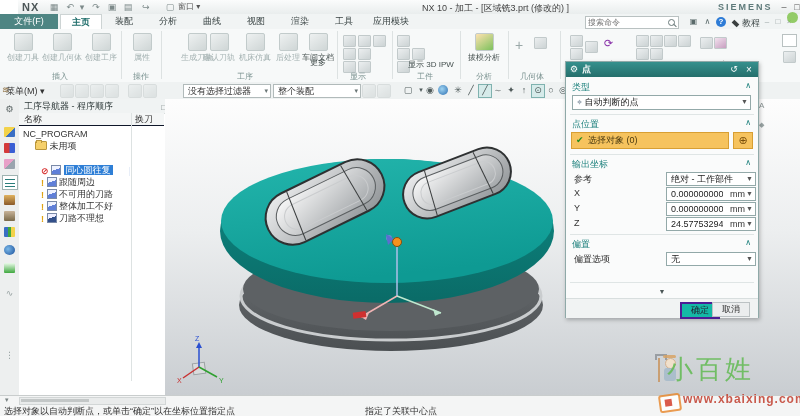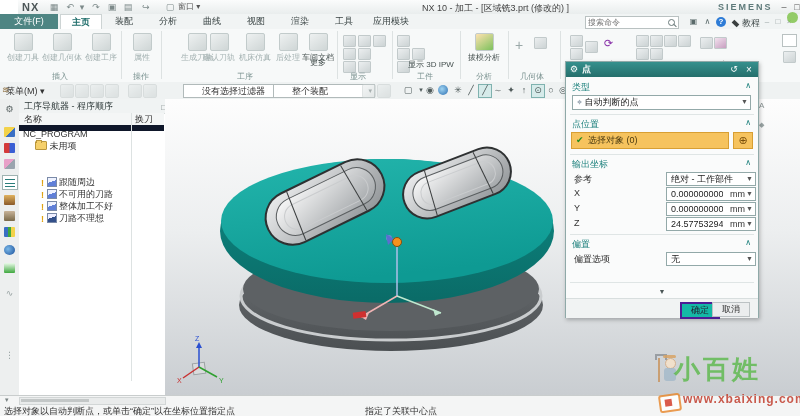--- a/index.html
+++ b/index.html
@@ -42,40 +42,40 @@
   .mini-ic{width:11px;height:10px;background:linear-gradient(145deg,#eceff0,#ccd3d4);border:1px solid #c2cacb;border-radius:1px}
   .accent2 .bic{background:linear-gradient(145deg,#ffe2b0,#7cc15c)}
   .purple-ic{color:#8a35aa;font-size:11px}
   .more-sm{color:#45504f;font-size:8px}
 
   
   #toolbar{left:0;top:82px;width:800px;height:17px;background:#eff2f2;border-bottom:1px solid #c8cece}
   #menu-btn{left:6px;top:3px;color:#333}
   .tb-ic{top:2px;width:12px;height:12px;background:linear-gradient(145deg,#e9eded,#ccd3d3);border:1px solid #c6cdcd;border-radius:2px}
   .tb-ic.dis{opacity:.55}
-  .combo{top:2px;height:12px;background:#fff;border:1px solid #b1bababa;border:1px solid #b1baba;line-height:12px;padding-left:18px;color:#333}
+  .combo{top:2px;height:12px;background:#fff;border:1px solid #b1bababa;border:1px solid #b1baba;line-height:12px;padding-left:4px;color:#333}
   .combo .arr{position:absolute;right:2px;top:0;color:#6a7575;font-size:7px}
   .snap{top:2px;width:12px;height:12px;text-align:center;line-height:12px;font-size:9px;color:#4f5a5a}
   .snap.on{background:#d6ebea;border:1px solid #7fb2af;line-height:10px;width:12px}
   #snap-sphere{background:radial-gradient(circle at 4px 4px,#9fd4f2,#2a6db0);border-radius:50%;width:10px;height:10px;top:3px}
 
   
   #main{left:0;top:99px;width:800px;height:296px;background:#fff}
 
   
   #resbar{left:0;top:0;width:19px;height:296px;background:#edefef;border-right:1px solid #d2d7d7}
   .rb{left:3px;width:13px;height:12px;text-align:center;line-height:12px;font-size:9px}
   .rb-sq{left:4px;width:11px;height:10px;border-radius:1px}
   .rb.active-tab{background:#fff;border:1px solid #9fb3b1;left:2px;width:14px;height:13px}
 
   
   #navpanel{left:19px;top:0;width:146px;height:296px;background:#fff;border-right:1px solid #b9bfc1}
   #nav-title{left:0;top:0;width:145px;height:14px;background:#f0f3f3;border-bottom:1px solid #d8dddd;line-height:14px;padding-left:5px;color:#2e3a3a}
   #nav-float{right:3px;top:2px;color:#6a7575;font-size:8px}
-  #nav-cols{left:0;top:14px;width:145px;height:12px;background:#f4f6f6;border-bottom:6px solid #0f172a;line-height:12px}
+  #nav-cols{left:0;top:14px;width:145px;height:12px;background:#f4f6f6;border-bottom:1px solid #0f172a;line-height:12px}
   #col-name{left:5px;top:0}
   #col-tool{left:116px;top:0}
   #col-line{left:112px;top:14px;width:1px;height:268px;background:#dde2e2}
   .trow{left:0;height:12px;width:145px;line-height:12px;white-space:nowrap}
   .trow .lbl{vertical-align:top}
   .sel-bg{background:#2f7fd6;color:#fff;padding:0 2px}
   .exp{color:#667;font-size:8px}
   .ban{color:#d62b2b;font-weight:bold;font-size:9px}
   .warn{color:#e0a313;font-weight:bold;font-size:9px}
   .folder-ic{display:inline-block;width:10px;height:7px;background:#f6d06a;border:1px solid #bb973d;border-radius:1px;position:relative;top:1px}
@@ -118,21 +118,21 @@
   
   #statusbar{left:0;top:395px;width:800px;height:21px;background:#f4f5f5;border-top:1px solid #c9cdcd}
   #sb-collapse{left:5px;top:0;color:#7a8484;font-size:7px}
   #sb-track{left:19px;top:1px;width:145px;height:6px;background:#e9ebeb;border:1px solid #d2d6d6}
   #sb-thumb{left:1px;top:1px;width:68px;height:3px;background:#c3c7c7}
   #status-left{left:4px;top:9px;color:#333}
   #status-right{left:365px;top:9px;color:#333}
 
   
   #watermark{left:655px;top:352px;width:145px;height:62px;z-index:50;opacity:.92}
-  #wm-brand{left:19px;top:0;font-size:26px;font-weight:bold;color:#58b847;letter-spacing:3px;opacity:.85}
+  #wm-brand{left:12px;top:0;font-size:26px;font-weight:normal;color:#58b847;letter-spacing:3px;opacity:.85}
   #wm-url{left:28px;top:40px;font-size:12px;font-weight:bold;color:#c03a2a;letter-spacing:1px;opacity:.9}
   #wm-stamp{left:4px;top:42px;width:18px;height:14px;border:2px solid #e8892f;border-radius:3px;transform:rotate(-8deg);background:#fff;opacity:.9}
   #wm-stamp-in{left:4px;top:3px;width:7px;height:7px;background:#d43c2a}
   #wm-head{left:10px;top:6px;width:9px;height:9px;border-radius:50%;background:#fbe3c8;border:1px solid #d4a87c;opacity:.85}
   #wm-hat{left:8px;top:3px;width:13px;height:3px;background:#d8a05c;border-radius:2px;opacity:.85}
   #wm-body{left:9px;top:16px;width:12px;height:13px;background:#9fb6c8;border-radius:3px;opacity:.8}
   #wm-fork{left:3px;top:6px;width:2px;height:24px;background:#c89058;opacity:.85}
   #wm-prong{left:0px;top:2px;width:8px;height:4px;border-top:2px solid #8a8f94;border-left:2px solid #8a8f94;border-right:2px solid #8a8f94;opacity:.85}
   #corner-dot{left:787px;top:12px;width:11px;height:11px;border-radius:50%;background:#7ac143;opacity:.8;z-index:60}
 </style>
@@ -367,20 +367,26 @@
       <span id="col-tool" class="abs">换刀</span>
     </div>
     <div id="col-line" class="abs"></div>
 
     <div class="abs trow" style="top:29px;padding-left:4px">
       <span class="lbl">NC_PROGRAM</span>
     </div>
     <div class="abs trow" style="top:41px;padding-left:16px">
       <span class="folder-ic"></span>
       <span class="lbl">未用项</span>
+    </div>
+    <div class="abs trow" style="top:65px;padding-left:22px">
+      <span class="ban">⊘</span>
+      <span class="opic"></span>
+      <span class="sel-bg lbl">同心圆往复</span>
+      <span class="caret"></span>
     </div>
     <div class="abs trow" style="top:77px;padding-left:22px">
       <span class="warn">!</span>
       <span class="opic"></span>
       <span class="lbl">跟随周边</span>
     </div>
     <div class="abs trow" style="top:89px;padding-left:22px">
       <span class="warn">!</span>
       <span class="opic"></span>
       <span class="lbl">不可用的刀路</span>

